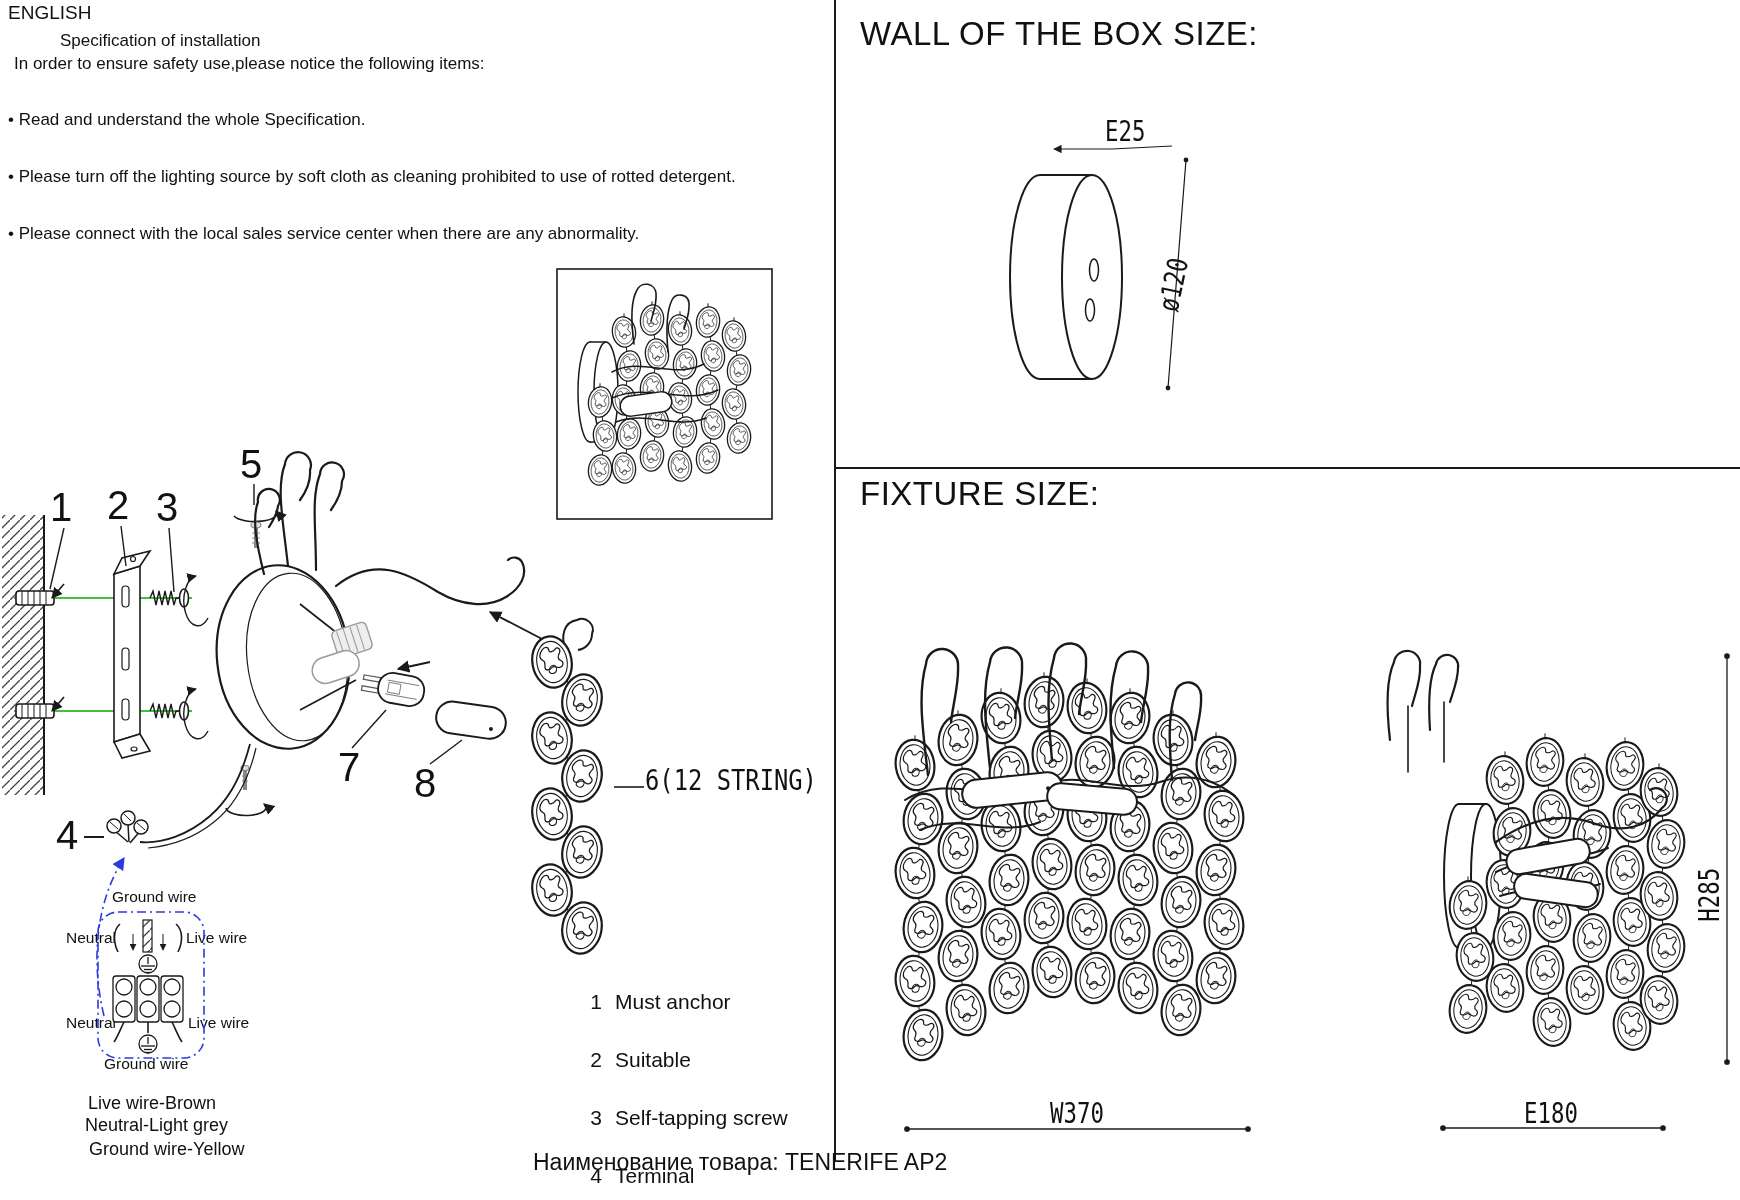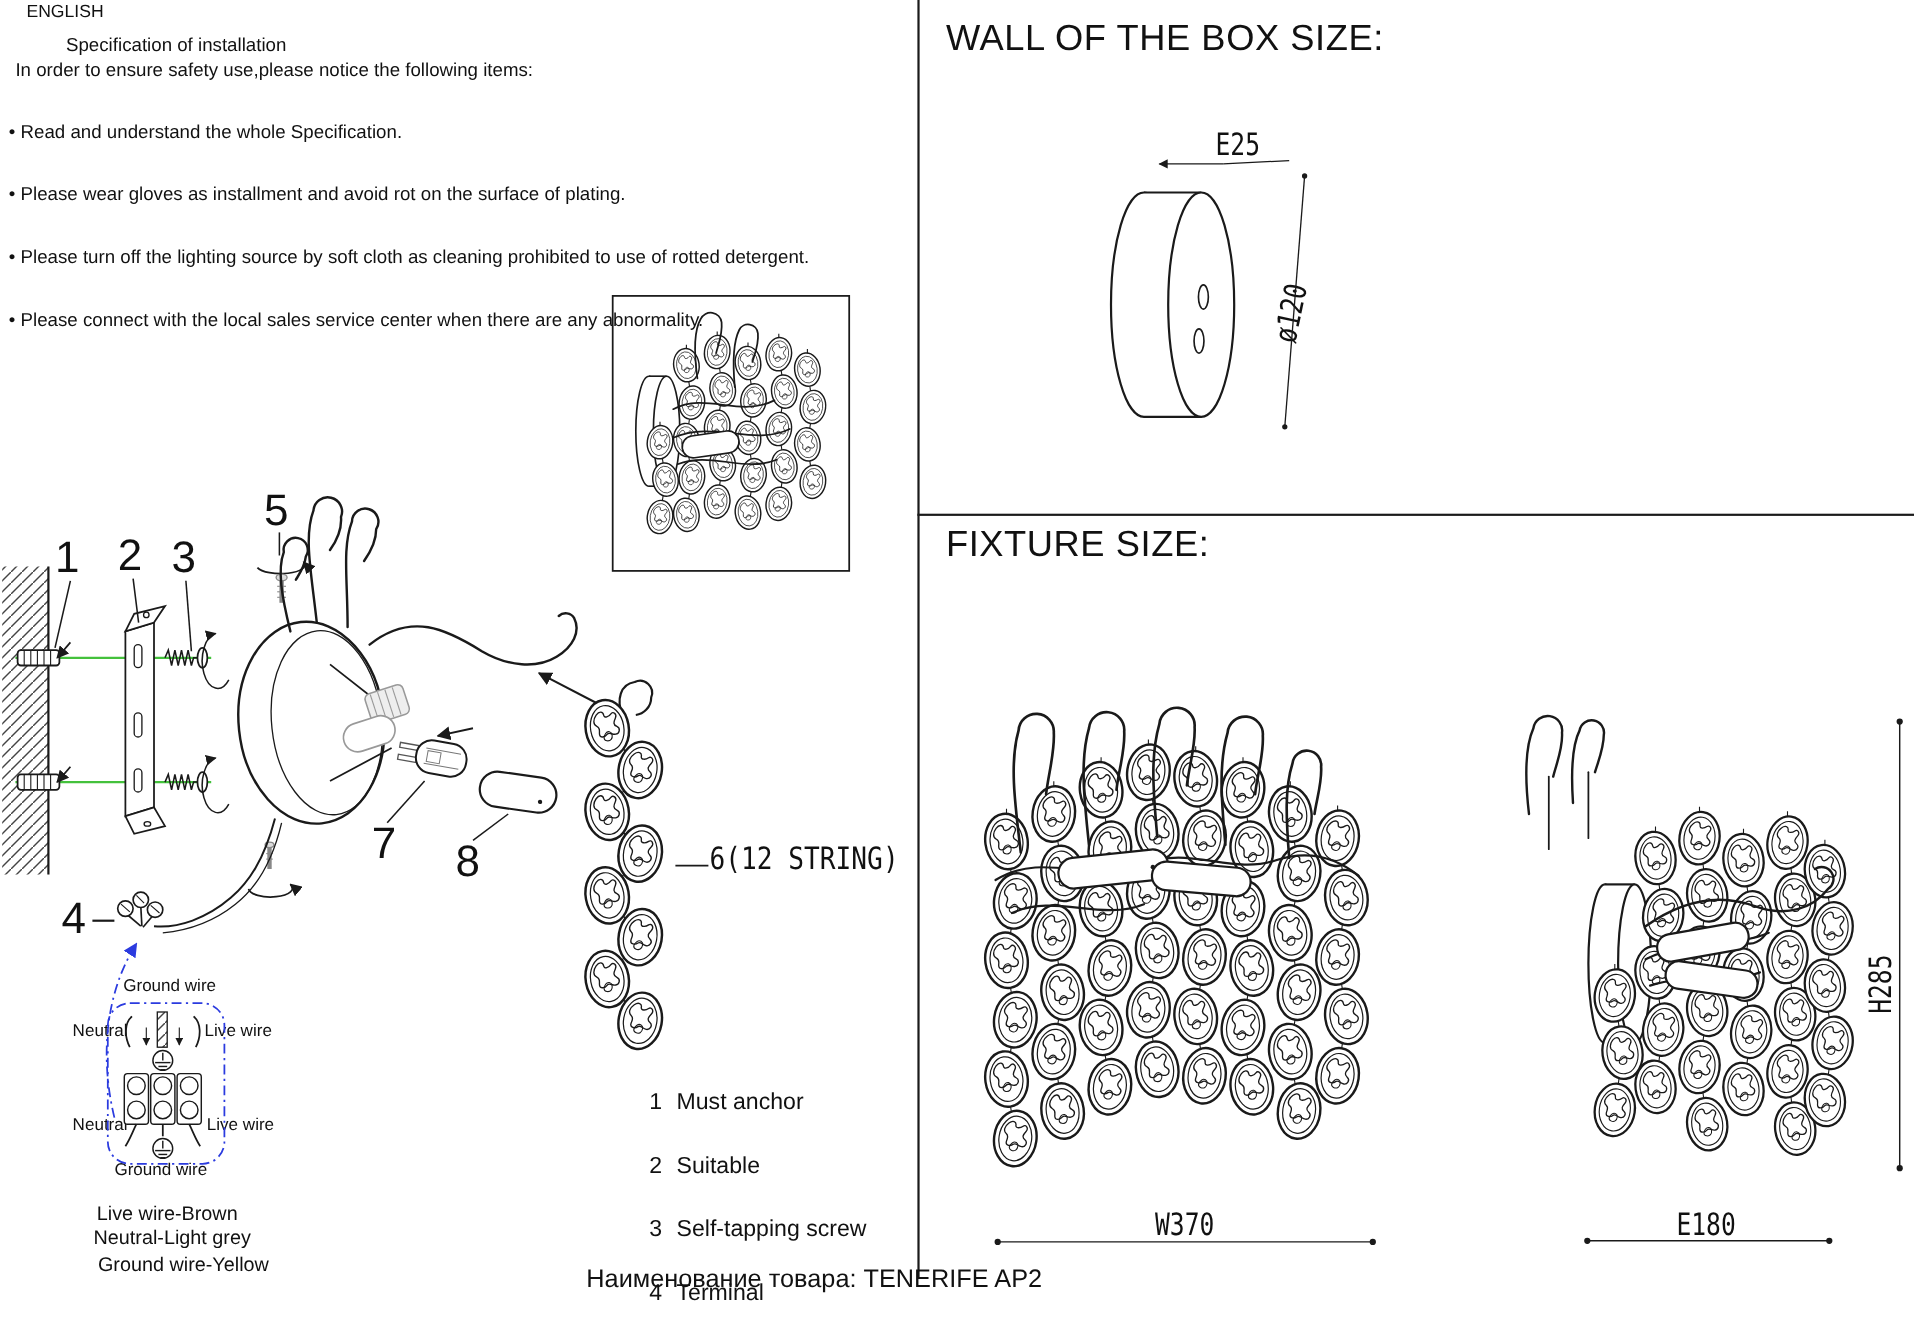--- a/index.html
+++ b/index.html
@@ -16,26 +16,25 @@
   .divider{position:absolute;background:#1a1a1a}
   .partrow{display:flex;height:24.7px;font-size:21px}
   .partnum{width:20px;text-align:right}
   .partname{margin-left:13px}
   svg{position:absolute;overflow:visible}
   svg *{vector-effect:none}
 </style>
 </head>
 <body>
 
-<div class="lbl" style="left:24px;top:3px;font-size:16px">ENGLISH</div>
+<div class="lbl" style="left:8px;top:3px;font-size:19px">ENGLISH</div>
 <div class="lbl" style="left:60px;top:29px;width:480px;text-align:left"><span class="spec">Specification of installation</span></div>
 <div class="lbl spec" style="left:14px;top:52px">In order to ensure safety use,please notice the following items:</div>
 <div class="lbl" style="left:8px;top:74px">
   <div class="spec">• Read and understand the whole Specification.</div>
-  <div class="spec">• Please wear gloves as installment and avoid rot on the surface of plating.</div>
   <div class="spec">• Please turn off the lighting source by soft cloth as cleaning prohibited to use of rotted detergent.</div>
   <div class="spec">• Please connect with the local sales service center when there are any abnormality.</div>
 </div>
 
 <div class="lbl h1" style="left:860px;top:17px">WALL OF THE BOX SIZE:</div>
 <div class="lbl h1" style="left:860px;top:477px">FIXTURE SIZE:</div>
 
 <div class="divider" style="left:834px;top:0;width:2px;height:1162px"></div>
 <div class="divider" style="left:834px;top:467px;width:906px;height:2px"></div>
 

